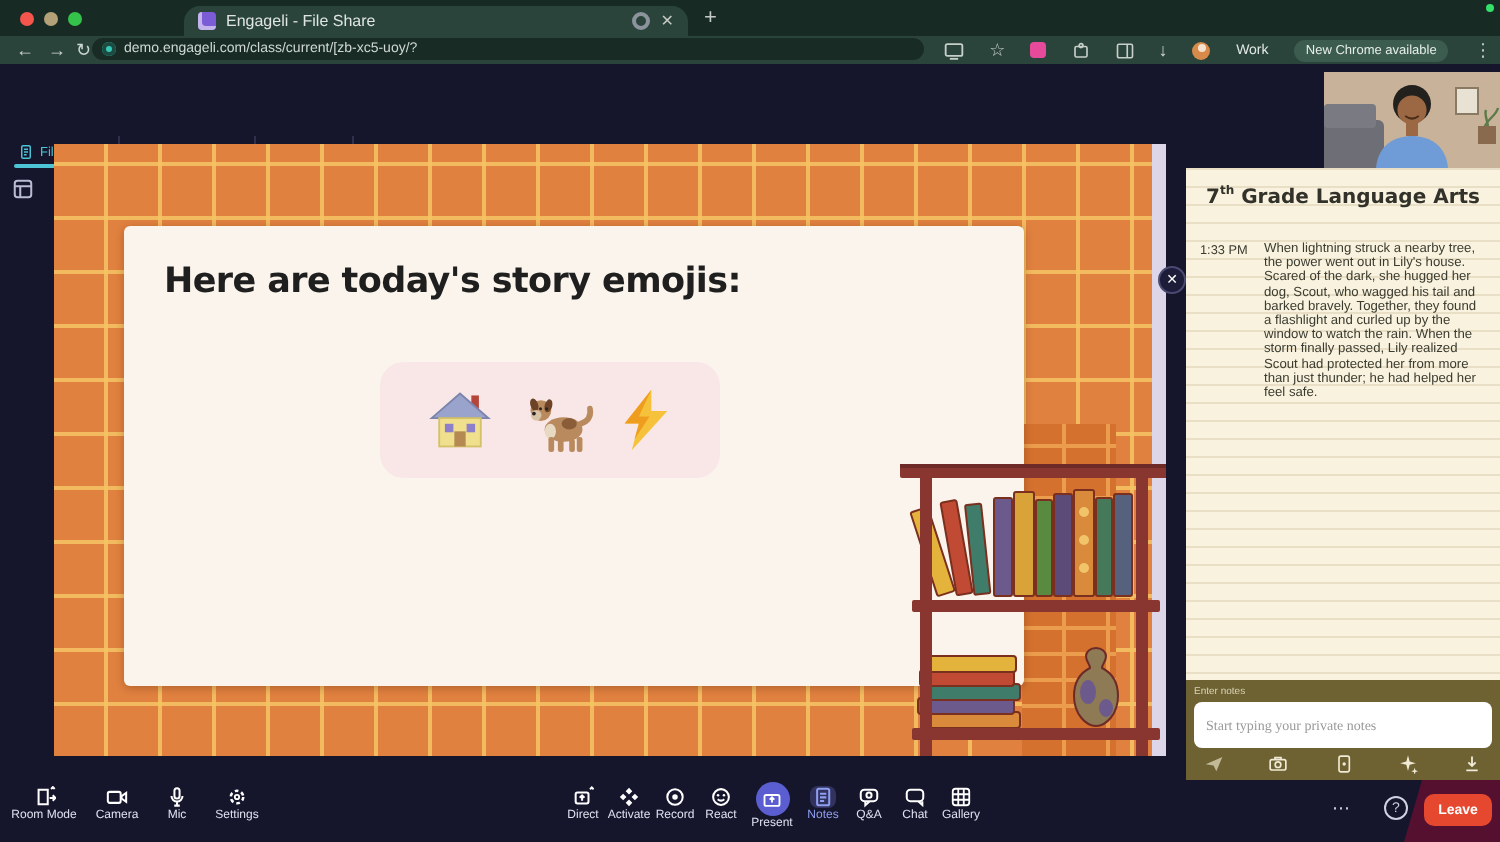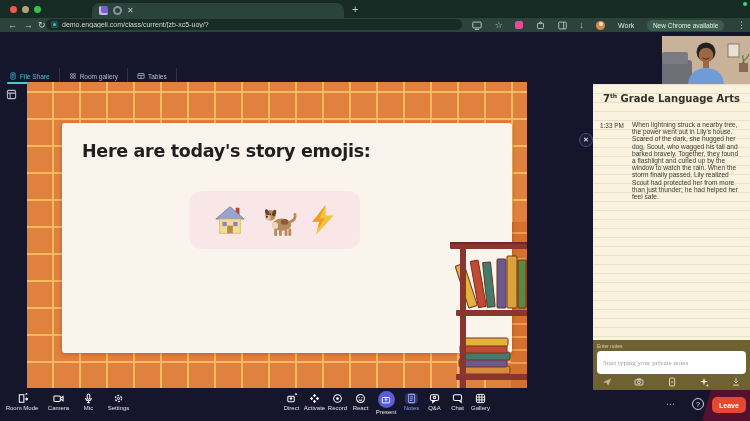--- a/index.html
+++ b/index.html
@@ -42,21 +42,21 @@
   .apptabs{left:0;top:68px;width:593px;height:16px;display:flex;background:#15152c}
   .apptab{display:flex;align-items:center;justify-content:center;gap:3px;font-size:6.5px;
           color:#b9bdd4;border-right:1px solid #30304e;padding:0 9px;position:relative}
   .apptab.active{color:#4cc4d6}
   .apptab.active::after{content:"";position:absolute;left:7px;right:7px;bottom:0;height:2px;
           background:#4cc4d6;border-radius:1px}
   .leftrail{left:0;top:84px;width:27px;height:306px;background:#15152c}
   .railico{left:6px;top:5px;position:absolute;color:#b9bdd4}
 
   
-  .stage{left:27px;top:82px;width:500px;height:306px;background:#e0813f;overflow:hidden;
+  .stage{left:27px;top:72px;width:556px;height:306px;background:#e0813f;overflow:hidden;
     background-image:
       repeating-linear-gradient(0deg,transparent 0 25px,rgba(246,196,100,.85) 25px 27px),
       repeating-linear-gradient(90deg,transparent 0 25px,rgba(246,196,100,.85) 25px 27px)}
   .lav{left:549px;top:0;width:7px;height:306px;background:#ddd5e8}
   .brick{left:484px;top:140px;width:47px;height:166px;background:#d4712e;
     background-image:
       repeating-linear-gradient(0deg,transparent 0 11px,#eb9c4d 11px 13px),
       repeating-linear-gradient(90deg,transparent 0 20px,#eb9c4d 20px 22px)}
   .card{left:35px;top:41px;width:450px;height:230px;background:#faf4ec;border-radius:3px;
         box-shadow:0 1px 4px rgba(60,20,0,.28)}
@@ -112,20 +112,21 @@
 </style>
 </head>
 <body>
 
 <div class="abs tabstrip">
   <span class="abs tl r"></span>
   <span class="abs tl y"></span>
   <span class="abs tl g"></span>
   <div class="abs chrome-tab">
     <span class="favicon"></span>
+    <span class="tab-title">Engageli - File Share</span>
     <span class="tab-audio"></span>
     <span class="tab-close">✕</span>
   </div>
   <span class="abs newtab">+</span>
   <span class="abs windot"></span>
 </div>
 
 <div class="abs toolbar">
   <span class="abs navg" style="left:8px">←</span>
   <span class="abs navg" style="left:24px">→</span>

